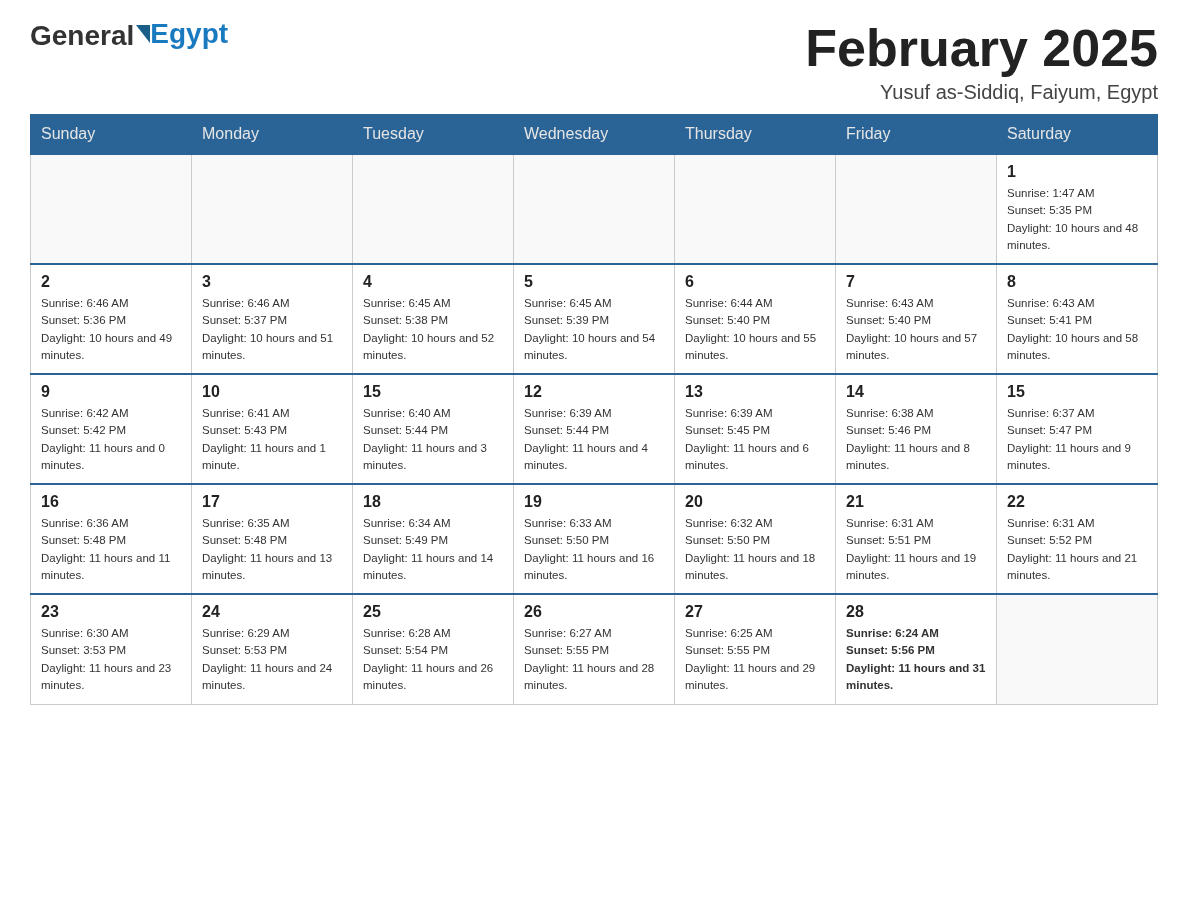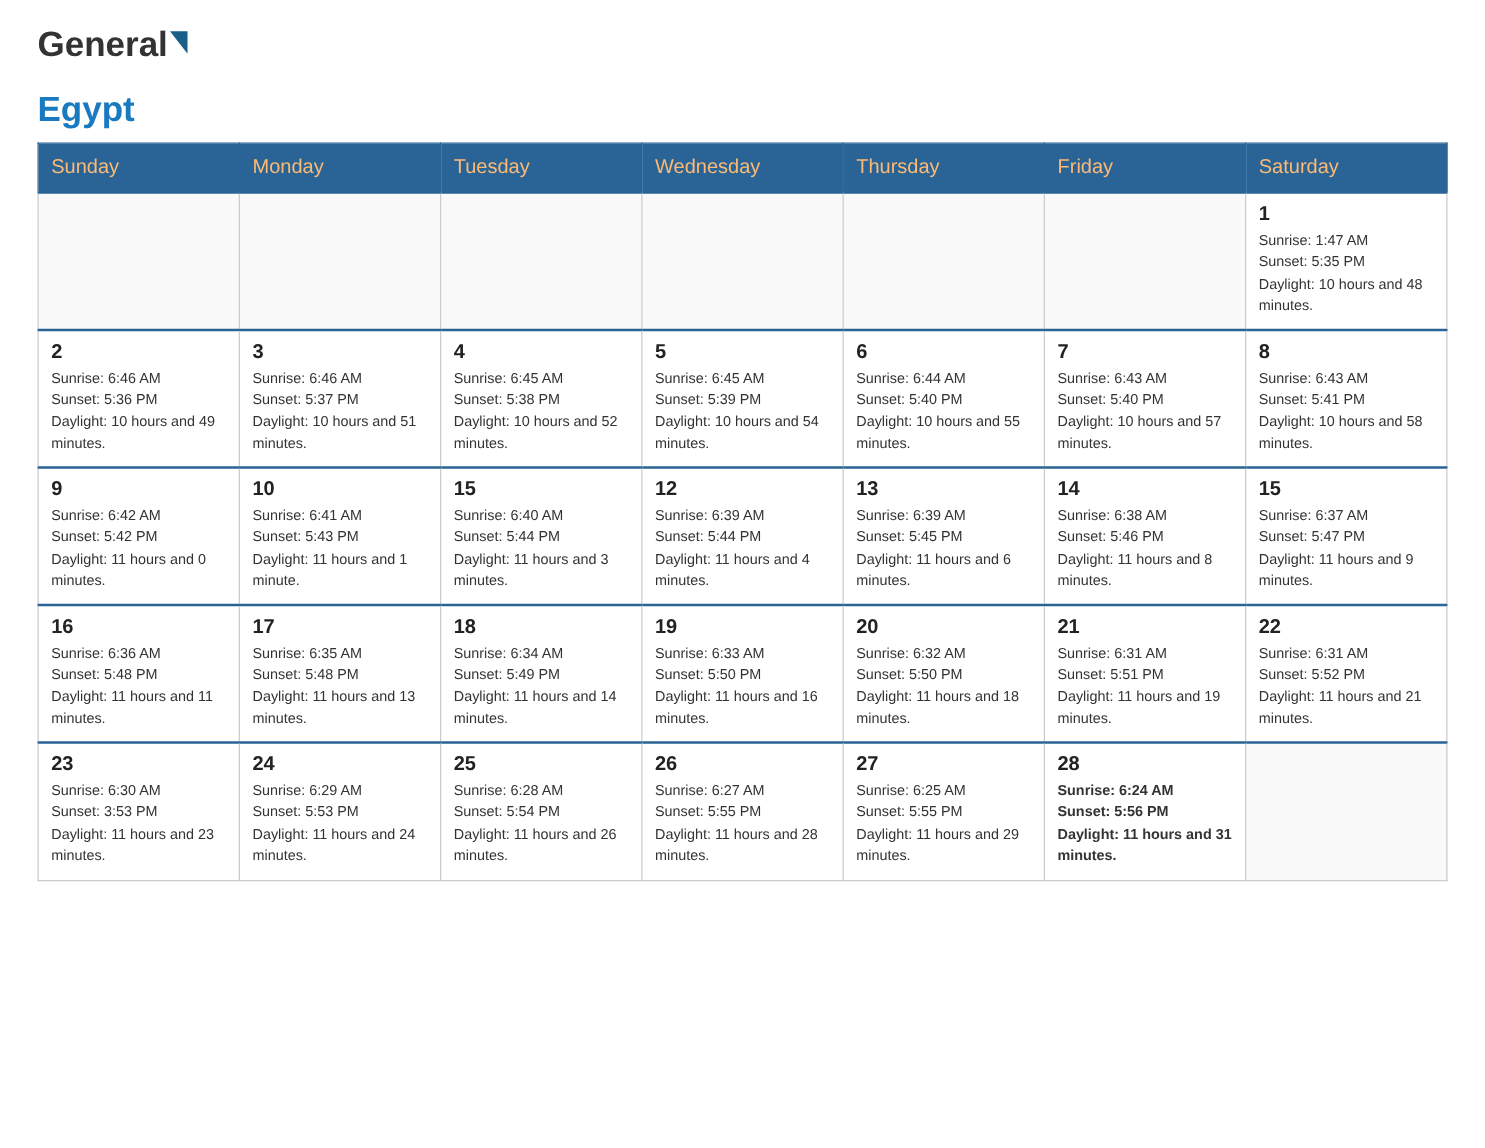--- a/index.html
+++ b/index.html
@@ -11,23 +11,21 @@
       min-height: 918px;
     }
     .header {
       display: flex;
       align-items: flex-start;
       justify-content: space-between;
       margin-bottom: 10px;
     }
     .logo-area {
       display: flex;
-      flex-direction: column;
-      align-items: flex-start;
-      gap: 24px;
+      align-items: center;
     }
     .logo-arrow {
       width: 0;
       height: 0;
       border-left: 14px solid transparent;
       border-right: 0px solid transparent;
       border-top: 18px solid #1a5e8a;
       display: inline-block;
       margin-left: 2px;
       transform: translateY(-2px);
@@ -59,21 +57,21 @@
       color: #444;
       margin-top: 4px;
     }
     .calendar-table {
       width: 100%;
       border-collapse: collapse;
       margin-top: 10px;
     }
     .calendar-table th {
       background-color: #2a6496;
-      color: #fdba74;
+      color: #e5e5e5;
       text-align: left;
       padding: 10px 10px;
       font-size: 16px;
       font-weight: normal;
       border: 1px solid #2a6496;
     }
     .calendar-table td {
       vertical-align: top;
       border: 1px solid #ccc;
       padding: 8px 10px;
@@ -103,20 +101,24 @@
 </head>
 <body>
 
 <div class="header">
   <div class="logo-area">
     <div class="logo-line1">
       <span style="color:#333;">General</span>
       <span class="logo-arrow"></span>
     </div>
     <div class="logo-line2">Egypt</div>
+  </div>
+  <div class="title-area">
+    <div class="main-title">February 2025</div>
+    <div class="subtitle">Yusuf as-Siddiq, Faiyum, Egypt</div>
   </div>
 </div>
 
 <table class="calendar-table">
   <thead>
     <tr>
     <th>Sunday</th>
         <th>Monday</th>
         <th>Tuesday</th>
         <th>Wednesday</th>

